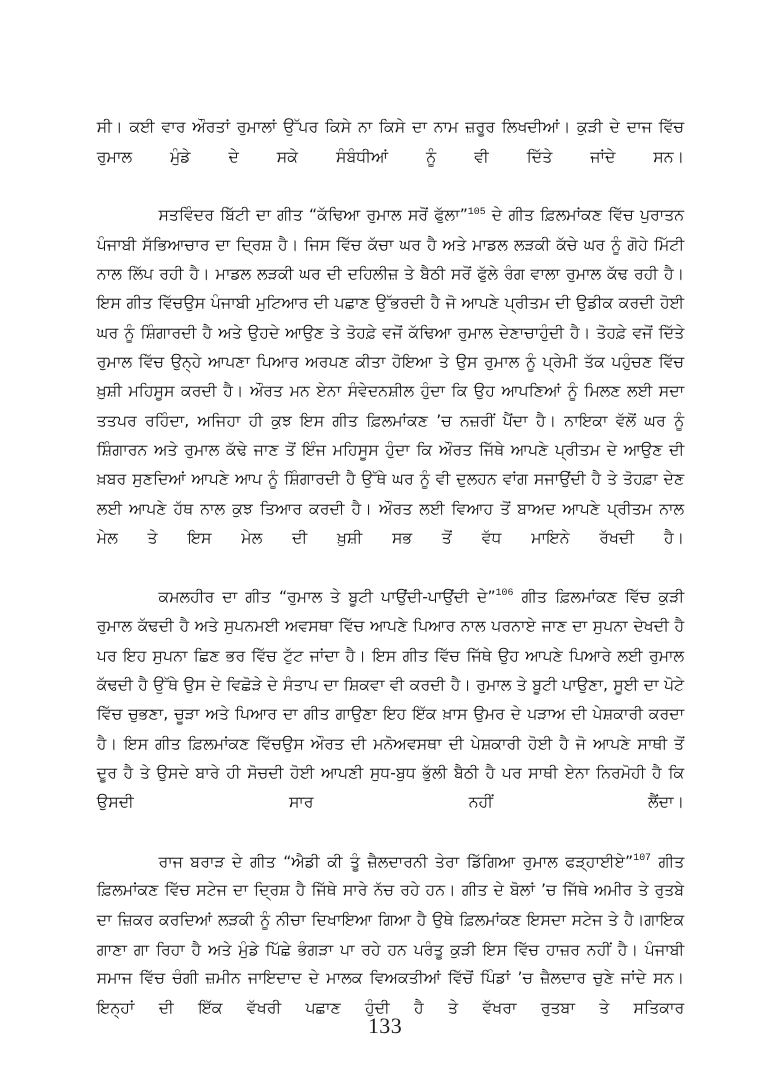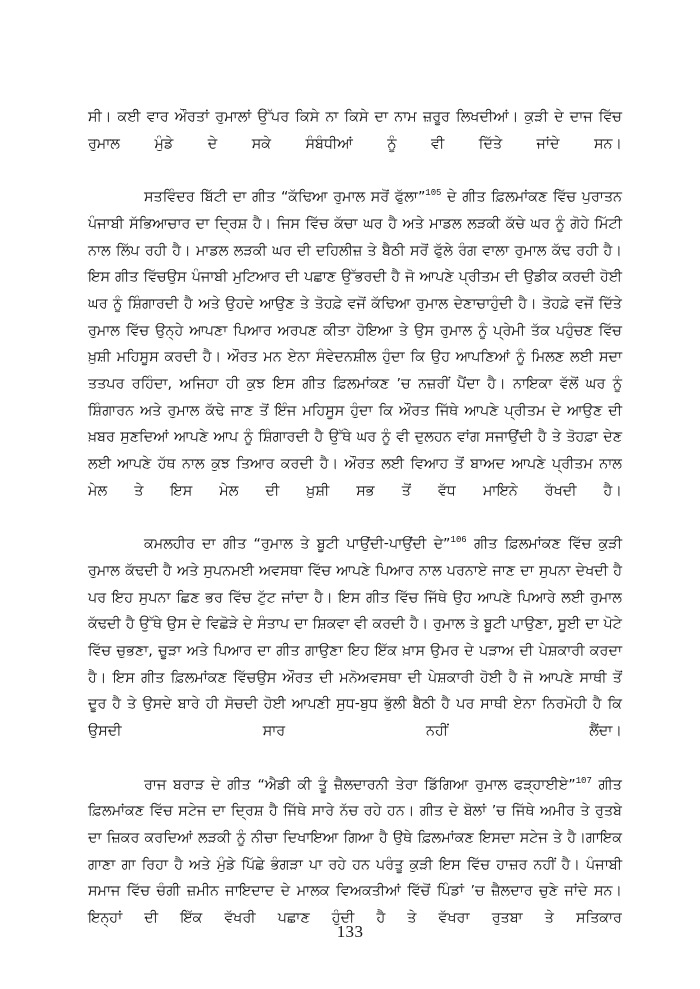--- a/index.html
+++ b/index.html
@@ -67,21 +67,21 @@
     letter-spacing: 0;
   }
 
   .page-number {
     position: absolute;
     left: 0;
     top: 922px;
     width: 700px;
     text-align: center;
     font-family: "Liberation Serif", serif;
-    font-size: 17px;
+    font-size: 20px;
     color: #1a1a1a;
     letter-spacing: 0.3px;
   }
 </style>
 </head>
 <body>
 
 <div class="page">
 
   <div class="text-block">

